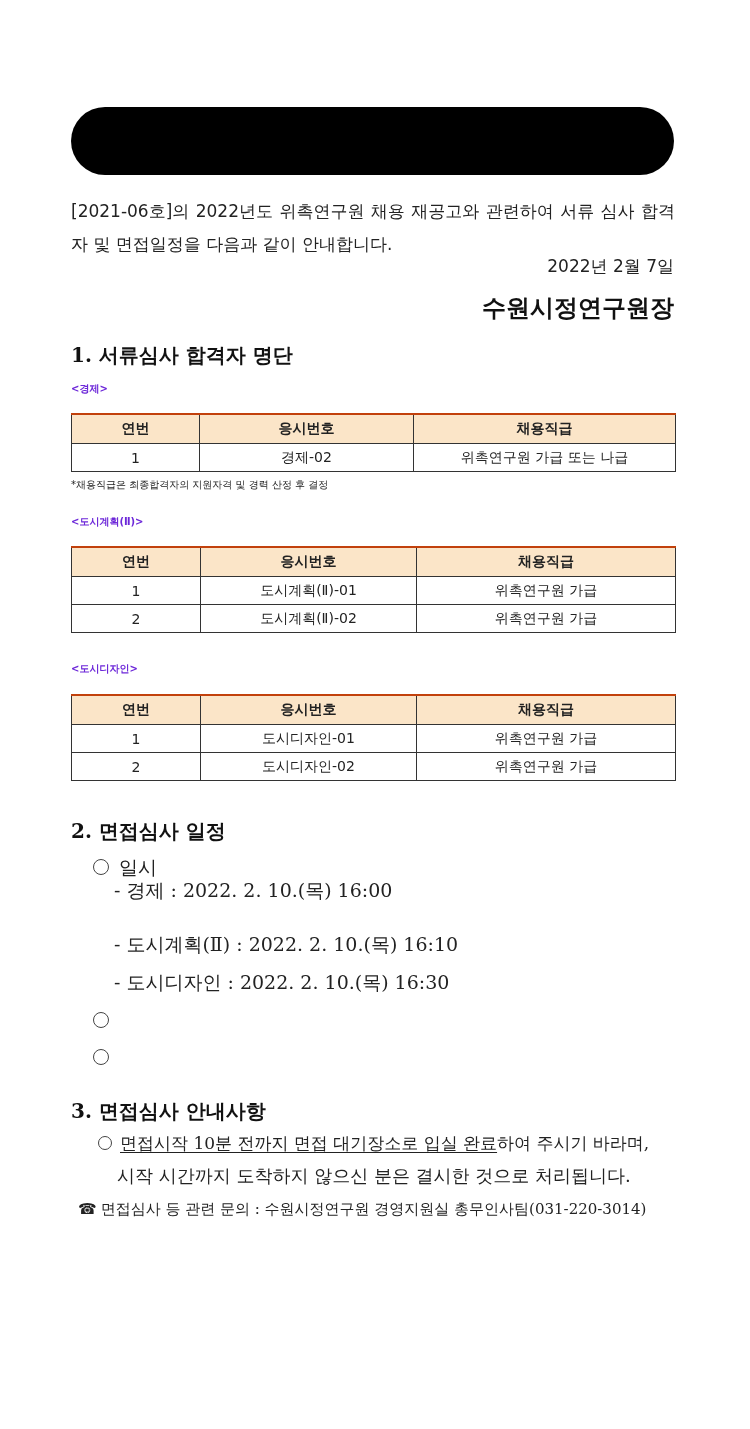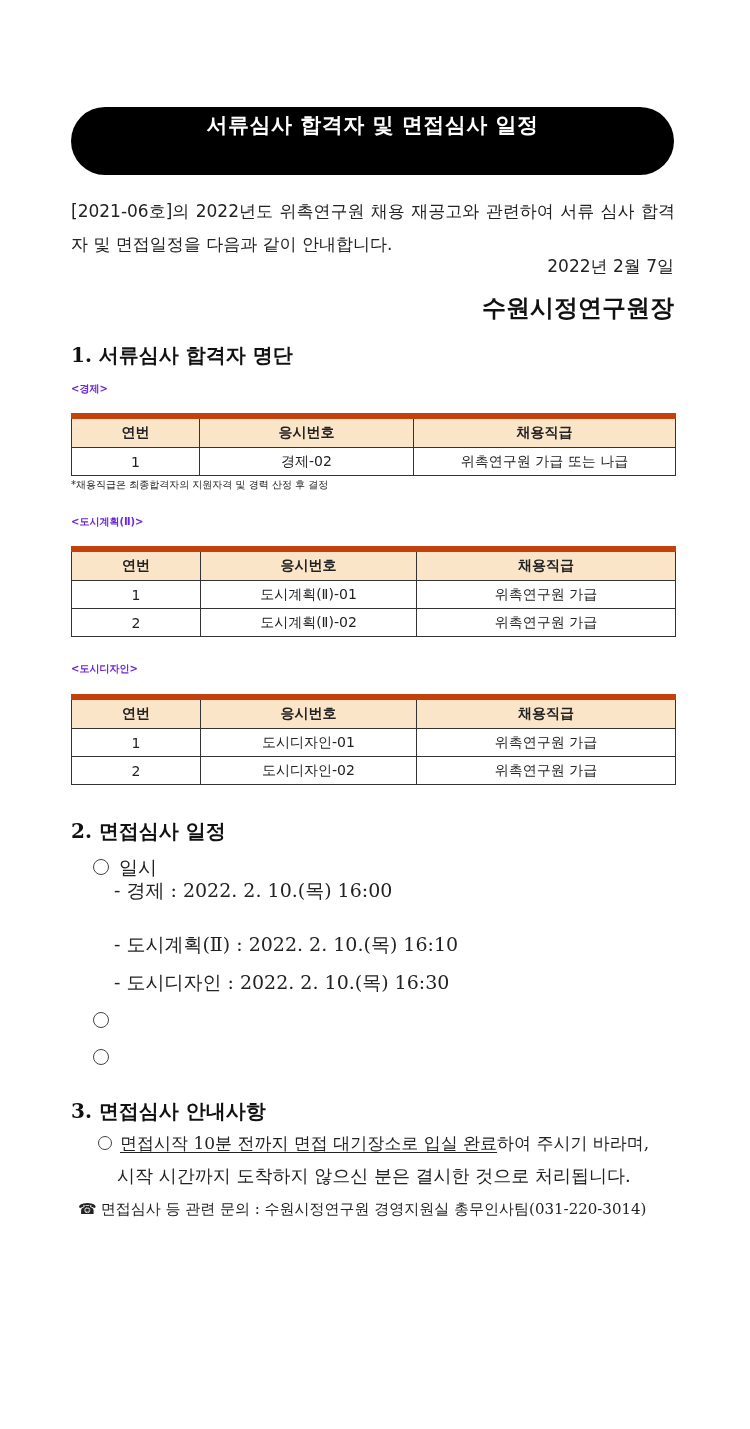--- a/index.html
+++ b/index.html
@@ -14,35 +14,34 @@
   .intro { left: 71px; top: 195px; width: 604px; font-size: 17px; line-height: 33px;
            text-align: justify; color: #222; }
   .date { right: 76px; top: 255px; font-size: 17px; color: #222; }
   .signer { right: 76px; top: 292px; font-size: 24px; font-weight: bold; color: #111; }
   .h1 { left: 71px; font-size: 20px; font-weight: bold; color: #111; }
   .sub { left: 71px; font-size: 10px; font-weight: bold; color: #6d28d9; }
   table.t { position: absolute; left: 71px; width: 605px; border-collapse: collapse;
             font-size: 14px; color: #222; }
   table.t th, table.t td { border: 1px solid #333; text-align: center; height: 27px; padding: 0; }
   table.t th { background: #fbe5c8; font-weight: bold; height: 28px; }
-  table.t tr:first-child th { border-top: 6px solid #c2410c; }
+  table.t tr:first-child th { border-top: 2px solid #c2410c; }
   .note { left: 71px; top: 478px; font-size: 10px; color: #222; }
   .line { font-size: 19px; color: #222; }
   .circ { display: inline-block; width: 14px; height: 14px; border: 1.5px solid #444;
           border-radius: 50%; vertical-align: middle; margin-right: 10px; position: relative; top: -2px; }
   .circ.sm { width: 12px; height: 12px; margin-right: 8px; }
   .u { text-decoration: underline; text-underline-offset: 3px; }
   .contact { left: 78px; top: 1200px; font-size: 15px; color: #222; }
   .phone { font-size: 15px; margin-right: 4px; }
 </style>
 </head>
 <body>
 
 <div class="abs banner">
-  <div>서류심사 합격자 및 면접심사 일정</div>
 </div>
 
 <div class="abs intro">[2021-06호]의 2022년도 위촉연구원 채용 재공고와 관련하여 서류 심사 합격자 및 면접일정을 다음과 같이 안내합니다.</div>
 <div class="abs date">2022년 2월 7일</div>
 <div class="abs signer serif">수원시정연구원장</div>
 
 <div class="abs h1 serif" style="top:342px;">1. 서류심사 합격자 명단</div>
 
 <div class="abs sub" style="top:382px;">&lt;경제&gt;</div>
 <table class="t" style="top:413px;">

